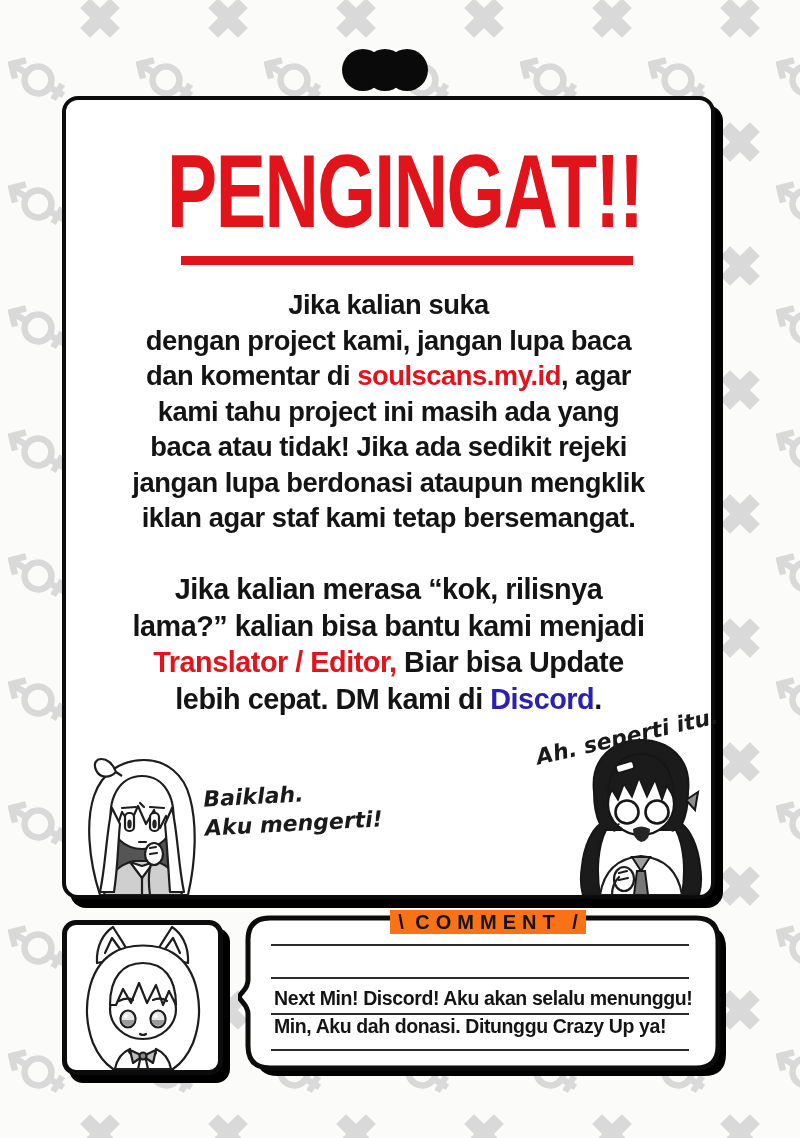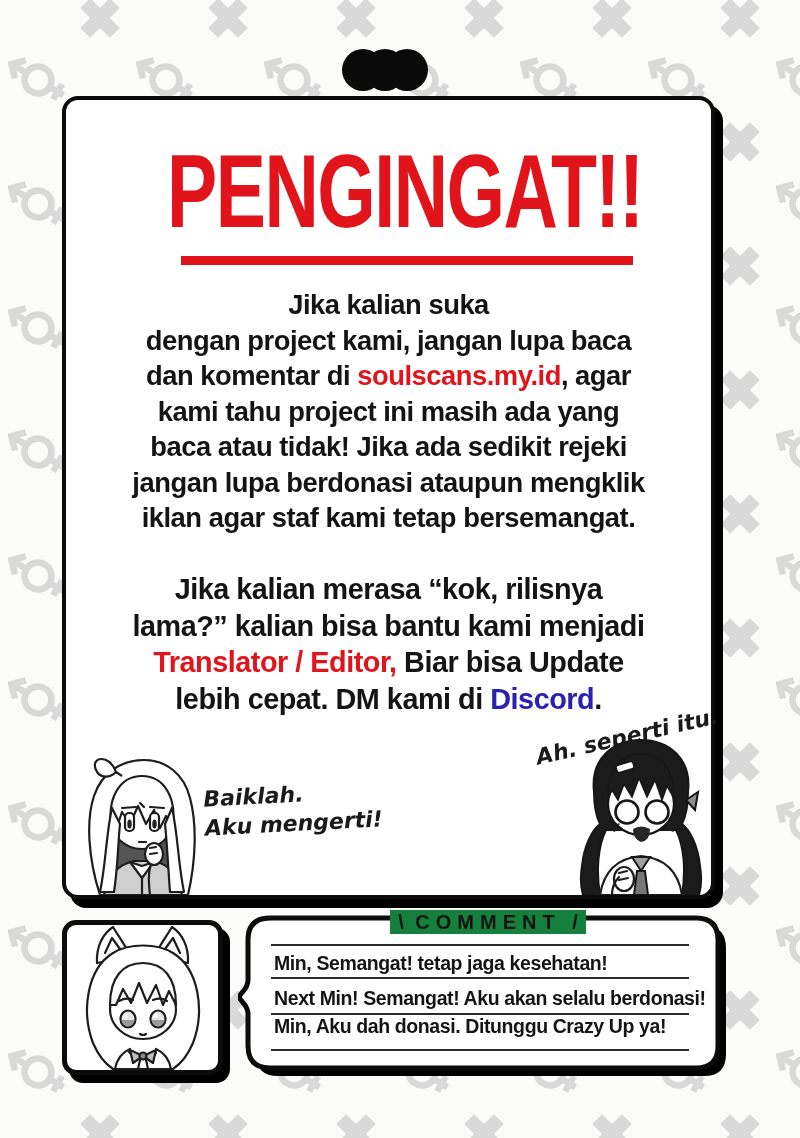--- a/index.html
+++ b/index.html
@@ -48,21 +48,21 @@
     position:absolute;left:62px;top:920px;width:161px;height:155px;z-index:1;
     background:#fff;border:5px solid #0c0c0c;border-radius:14px;
     box-shadow:7px 8px 0 #000;overflow:hidden;
   }
   #bubble{position:absolute;left:238px;top:910px;width:500px;height:172px;z-index:1;}
   #bubble svg{position:absolute;left:0;top:0;}
   #bubble-header{
     position:absolute;left:0;top:0;width:100%;height:24px;text-align:center;z-index:3;
     font-weight:700;font-size:20px;line-height:22px;
   }
-  #bubble-header .hwrap{background:#15803d;padding:1px 8px;display:inline-block;}
+  #bubble-header .hwrap{background:#f97316;padding:1px 8px;display:inline-block;}
   #bubble-header .hword{letter-spacing:6px;margin:0 6px;}
   #bubble-header .decor{font-weight:700;}
   .cline{position:absolute;left:33px;width:418px;height:2px;background:#2b2b2b;z-index:2;}
   .comment{
     position:absolute;left:36px;width:440px;height:24px;z-index:2;
     font-weight:700;font-size:19.5px;line-height:24px;letter-spacing:-0.4px;white-space:nowrap;
   }
   svg .ln{fill:none;stroke:#1d1d1d;stroke-width:2.2;stroke-linecap:round;stroke-linejoin:round;}
   svg .fw{fill:#fff;stroke:#1d1d1d;stroke-width:2.2;stroke-linejoin:round;}
 </style>
@@ -922,19 +922,18 @@
     <path d="M32 8 H458 Q480 8 480 30 V136 Q480 158 458 158 H32 Q10 158 10 136 V104 C10 95 4 93 1 87 C4 81 10 79 10 70 V30 Q10 8 32 8 Z" fill="#fff" stroke="#0c0c0c" stroke-width="5"></path>
   </svg>
   <div id="bubble-header">
     <span class="hwrap">
       <span class="decor">\</span>
       <span class="hword">COMMENT</span>
       <span class="decor">/</span>
     </span>
   </div>
   <div class="cline" style="top:34px"></div>
-  <div class="comment" style="top:41px">Min, Semangat! tetap jaga kesehatan!</div>
   <div class="cline" style="top:67px"></div>
-  <div class="comment" style="top:76px">Next Min! Semangat! Aku akan selalu berdonasi!</div>
+  <div class="comment" style="top:76px">Next Min! Discord! Aku akan selalu menunggu!</div>
   <div class="cline" style="top:103px"></div>
   <div class="comment" style="top:104px">Min, Aku dah donasi. Ditunggu Crazy Up ya!</div>
   <div class="cline" style="top:139px"></div>
 </div>
 
 </body></html>

